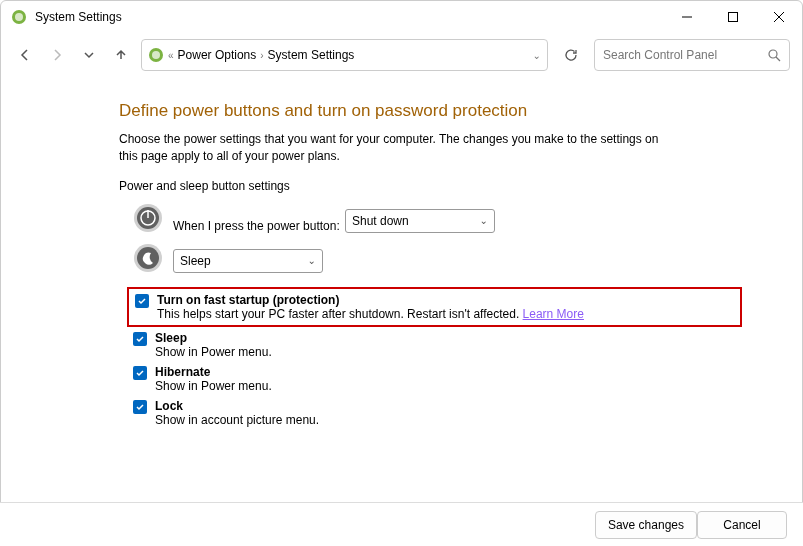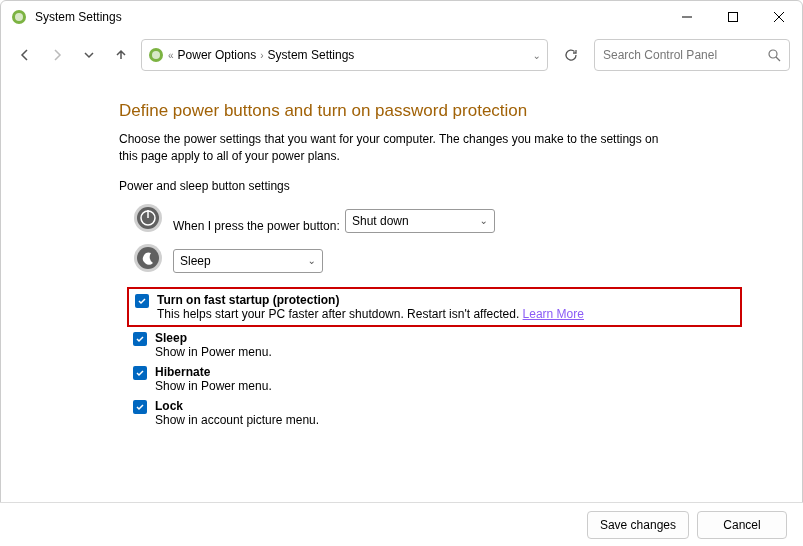--- a/index.html
+++ b/index.html
@@ -40,21 +40,21 @@
     .opt { margin-left: 14px; margin-bottom: 6px; display: flex; align-items: flex-start; }
     .chk { width: 14px; height: 14px; background: #0067c0; border-radius: 2px; display: flex; align-items: center; justify-content: center; margin-right: 8px; margin-top: 1px; flex-shrink: 0; }
     .chk svg { width: 10px; height: 10px; }
     .opt-body .opt-title { font-weight: 600; }
     .opt-body .opt-desc { color: #000; }
     .link { color: #8b5cf6; text-decoration: underline; cursor: pointer; }
 
     .highlight { border: 2px solid #c00; padding: 4px 6px; margin-left: 8px; margin-bottom: 4px; }
     .highlight .opt { margin-left: 0; margin-bottom: 0; }
 
-    .footerbar { position: absolute; bottom: 0; left: 0; right: 0; height: 44px; border-top: 1px solid #ddd; display: flex; align-items: center; justify-content: flex-end; padding: 12px 16px; gap: 8px; background: #fff; text-align: right; }
+    .footerbar { position: absolute; bottom: 0; left: 0; right: 0; height: 44px; border-top: 1px solid #ddd; display: flex; align-items: center; justify-content: flex-end; padding: 12px 16px; background: #fff; text-align: right; }
     .btn { min-width: 90px; height: 28px; border: 1px solid #ccc; border-radius: 4px; background: #fdfdfd; font-size: 12px; display: flex; align-items: center; justify-content: center; padding: 0 12px; }
   </style>
 </head>
 <body>
 
 <div class="titlebar">
   <svg class="titlebar-icon" viewBox="0 0 16 16">
     <circle cx="8" cy="8" r="7" fill="#7cb342"></circle>
     <circle cx="8" cy="8" r="4" fill="#fff" opacity="0.7"></circle>
   </svg>

